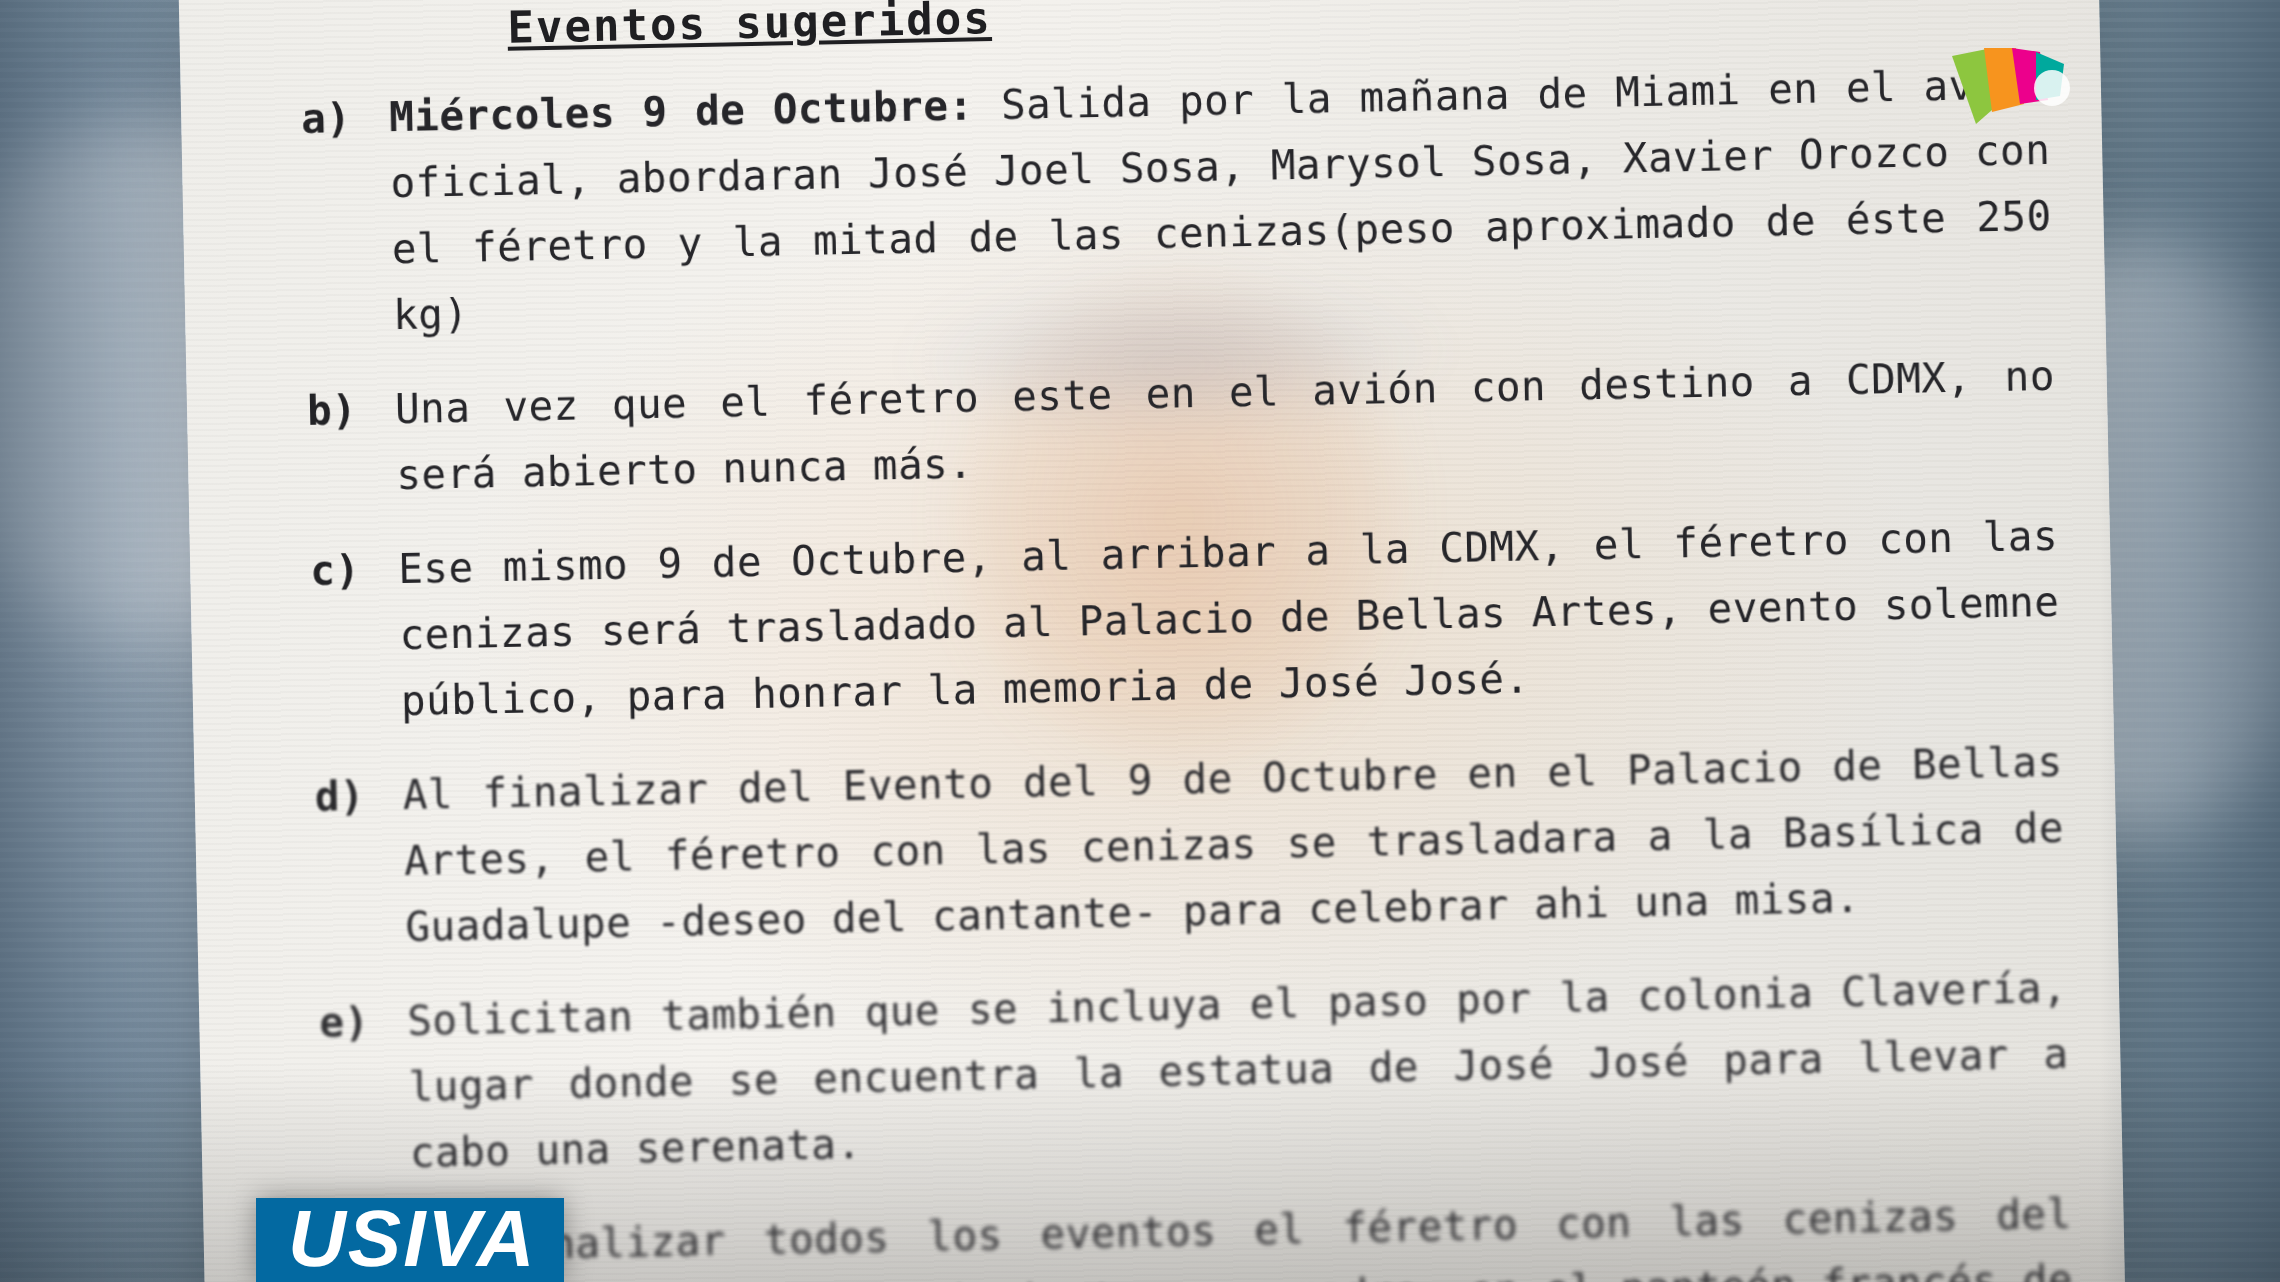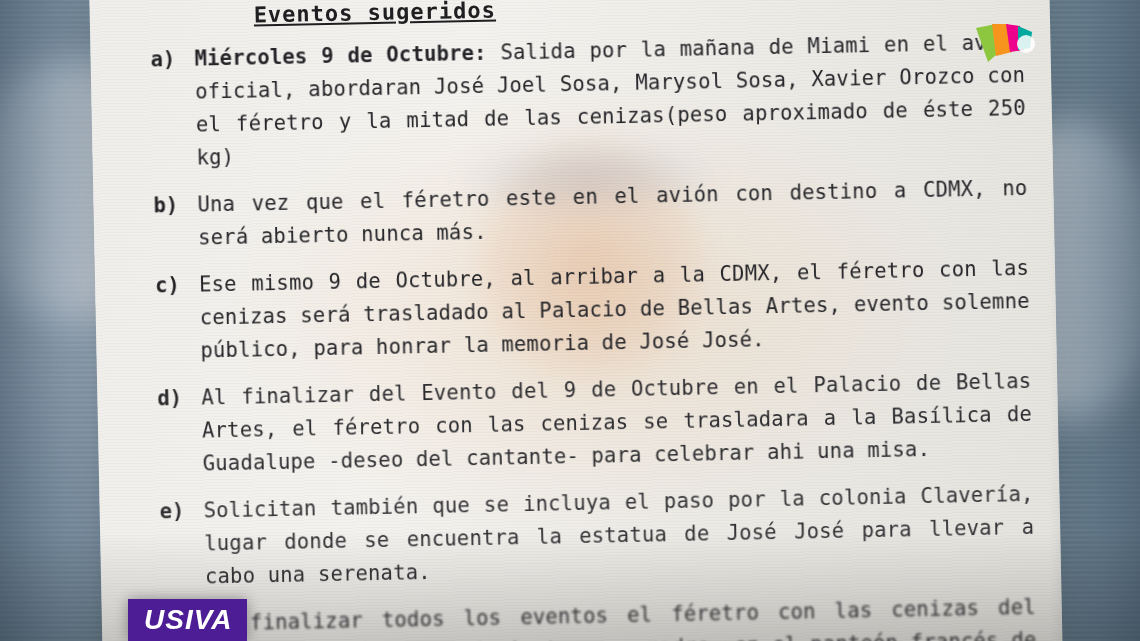--- a/index.html
+++ b/index.html
@@ -146,28 +146,28 @@
     pointer-events: none;
   }
 
   
   .banner {
     position: absolute;
     left: 128px;
     bottom: 0;
     height: 42px;
     padding: 0 14px 0 16px;
-    background: #4c1d95;
+    background: #0369a1;
     color: #ffffff;
     display: flex;
     align-items: center;
     font-family: "Liberation Sans", sans-serif;
     font-weight: 700;
     font-style: italic;
-    font-size: 28px;
+    font-size: 40px;
     letter-spacing: 1px;
     box-shadow: 0 0 14px rgba(0,0,0,.35);
   }
 
   .pillar-left, .pillar-right {
     position: absolute;
     top: 0; bottom: 0;
     width: 90px;
     pointer-events: none;
   }

